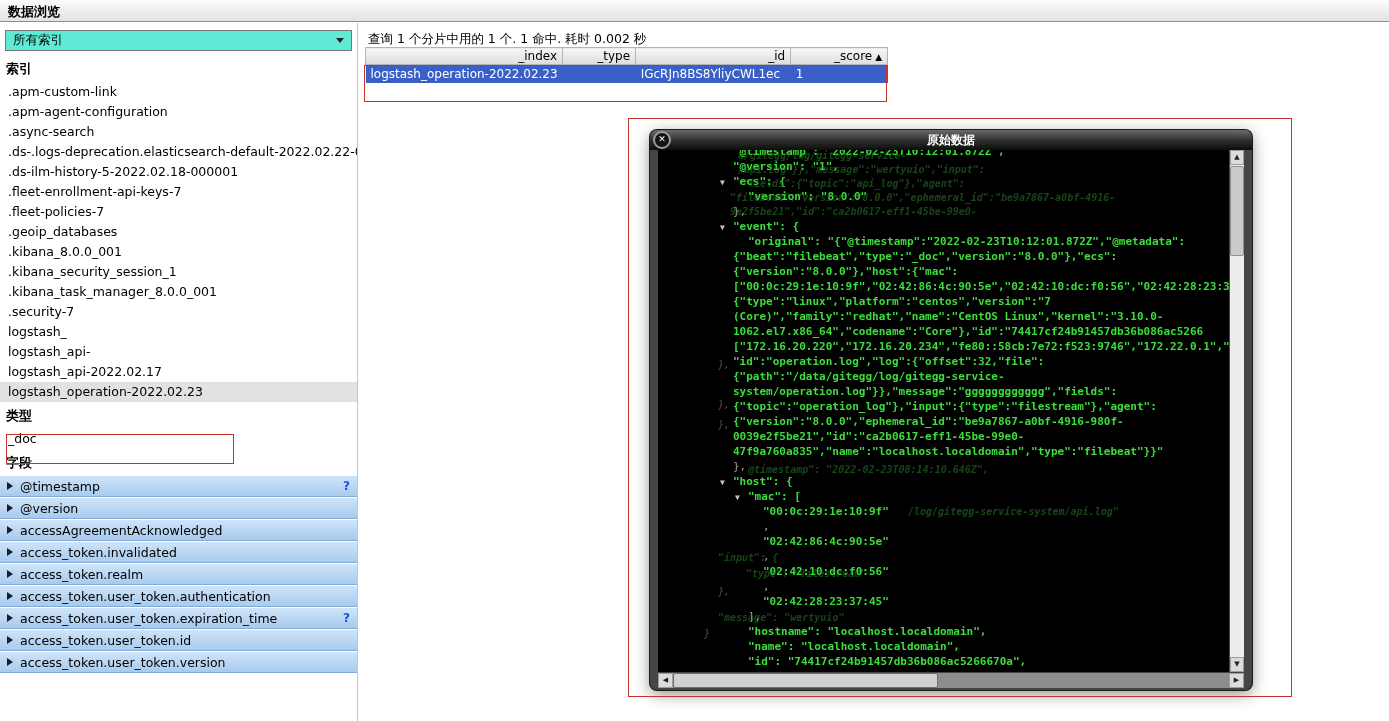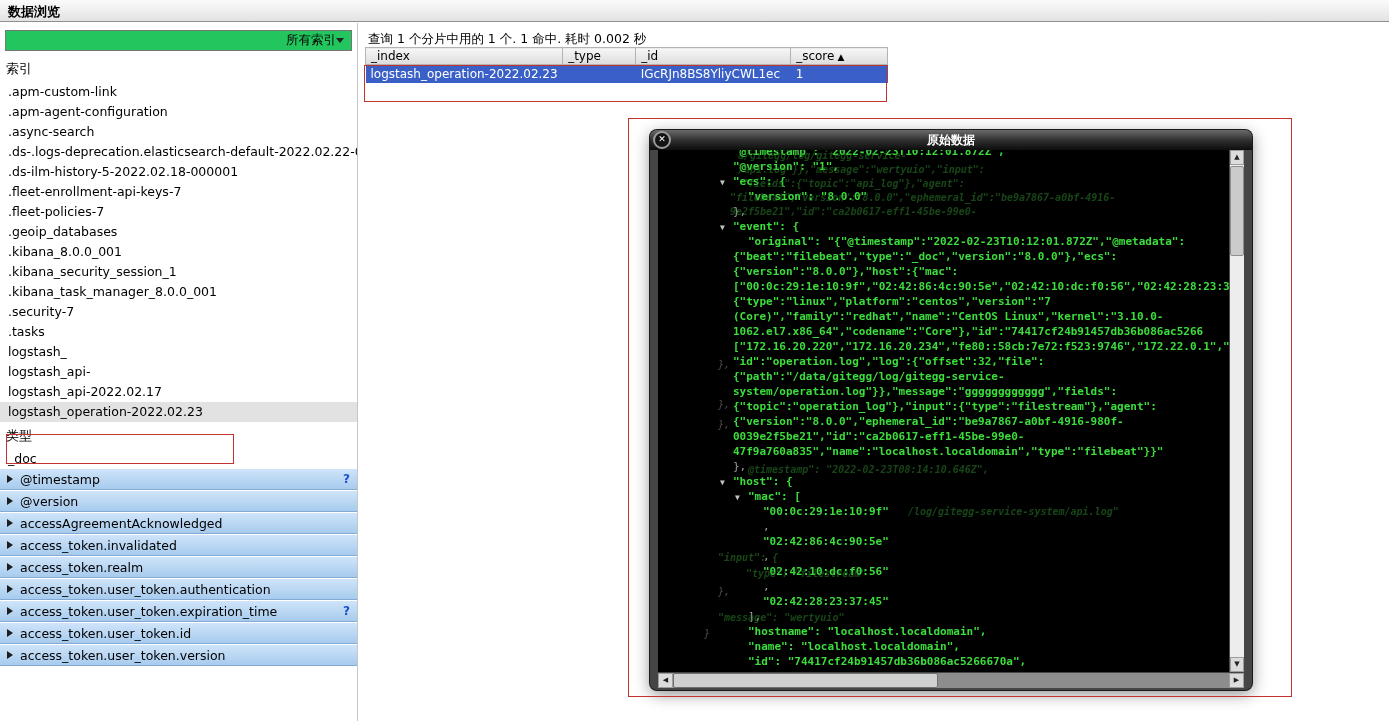--- a/index.html
+++ b/index.html
@@ -16,43 +16,43 @@
     border-bottom:1px solid #8f8f8f;
     font-weight:bold; font-size:13px; padding:3px 8px;
   }
 
   
   .sidebar {
     position:absolute; left:0; top:23px; bottom:0; width:358px;
     background:#fff; border-right:1px solid #c6c6c6; overflow:hidden;
   }
   .index-select {
-    margin:7px 5px 4px 5px; height:21px; border:1px solid #767676; background:#22c55e;
-    font-size:12.5px; display:flex; align-items:center; justify-content:flex-end;
+    margin:7px 5px 4px 5px; height:21px; border:1px solid #767676; background:#5eead4;
+    font-size:12.5px; display:flex; align-items:center; justify-content:space-between;
     padding:0 7px; cursor:default;
   }
   .select-arrow { width:0; height:0; border-left:4px solid transparent; border-right:4px solid transparent; border-top:5px solid #222; }
-  .section-label { font-weight:normal; font-size:13px; padding:5px 0 4px 6px; }
+  .section-label { font-weight:bold; font-size:13px; padding:5px 0 4px 6px; }
   .index-item { font-size:12.5px; line-height:20px; height:20px; padding:0 8px; white-space:nowrap; overflow:hidden; }
   .index-item.selected { background:#e2e2e2; }
   .field-row {
     height:21px; margin-bottom:1px; display:flex; align-items:center; padding:0 7px;
     font-size:12.5px; background:linear-gradient(#cfe4f9,#a7cbee);
     border-bottom:1px solid #84abd5; white-space:nowrap;
   }
   .tri { width:0; height:0; border-left:6px solid #1d1d1d; border-top:4px solid transparent; border-bottom:4px solid transparent; margin-right:7px; flex:0 0 auto; }
   .badge { margin-left:auto; color:#1f4fd0; font-weight:bold; font-size:12px; }
 
   
   .main { position:absolute; left:359px; top:23px; right:0; bottom:0; }
   .summary { position:absolute; left:9px; top:8px; font-size:12.5px; white-space:nowrap; }
   table.results { position:absolute; left:6px; top:24px; border-collapse:collapse; font-size:12px; table-layout:fixed; }
   table.results th {
     background:linear-gradient(#f7f7f7,#dddddd); border:1px solid #b3b3b3;
-    font-weight:normal; text-align:left; padding:1px 5px; height:17px; overflow:hidden; white-space:nowrap;
+    font-weight:normal; text-align:right; padding:1px 5px; height:17px; overflow:hidden; white-space:nowrap;
   }
   table.results td { padding:1px 5px; height:18px; overflow:hidden; white-space:nowrap; }
   table.results tr.selected { background:#3a5fc6; color:#fff; }
   .sort { font-size:9px; margin-left:3px; }
 
   
   .anno { position:absolute; border:1px solid #c2332e; pointer-events:none; z-index:60; }
   #anno-sidebar { left:6px;  top:434px; width:228px; height:30px; }
   #anno-table   { left:364px; top:65px;  width:523px; height:37px; }
   #anno-modal   { left:628px; top:118px; width:664px; height:579px; }
@@ -113,30 +113,30 @@
       <div class="index-item">.async-search</div>
       <div class="index-item">.ds-.logs-deprecation.elasticsearch-default-2022.02.22-0</div>
       <div class="index-item">.ds-ilm-history-5-2022.02.18-000001</div>
       <div class="index-item">.fleet-enrollment-api-keys-7</div>
       <div class="index-item">.fleet-policies-7</div>
       <div class="index-item">.geoip_databases</div>
       <div class="index-item">.kibana_8.0.0_001</div>
       <div class="index-item">.kibana_security_session_1</div>
       <div class="index-item">.kibana_task_manager_8.0.0_001</div>
       <div class="index-item">.security-7</div>
-      <div class="index-item">.tasks</div>
       <div class="index-item">logstash_</div>
       <div class="index-item">logstash_api-</div>
       <div class="index-item">logstash_api-2022.02.17</div>
       <div class="index-item selected">logstash_operation-2022.02.23</div>
     </div>
   <div class="section-label">类型</div>
   <div id="type-list">
       <div class="index-item">_doc</div>
     </div>
+  <div class="section-label">字段</div>
   <div id="field-list">
       <div class="field-row">
         <span class="tri"></span>
         <span class="flabel">@timestamp</span>
         <span class="badge">?</span>
       </div>
       <div class="field-row">
         <span class="tri"></span>
         <span class="flabel">@version</span>
       </div>

